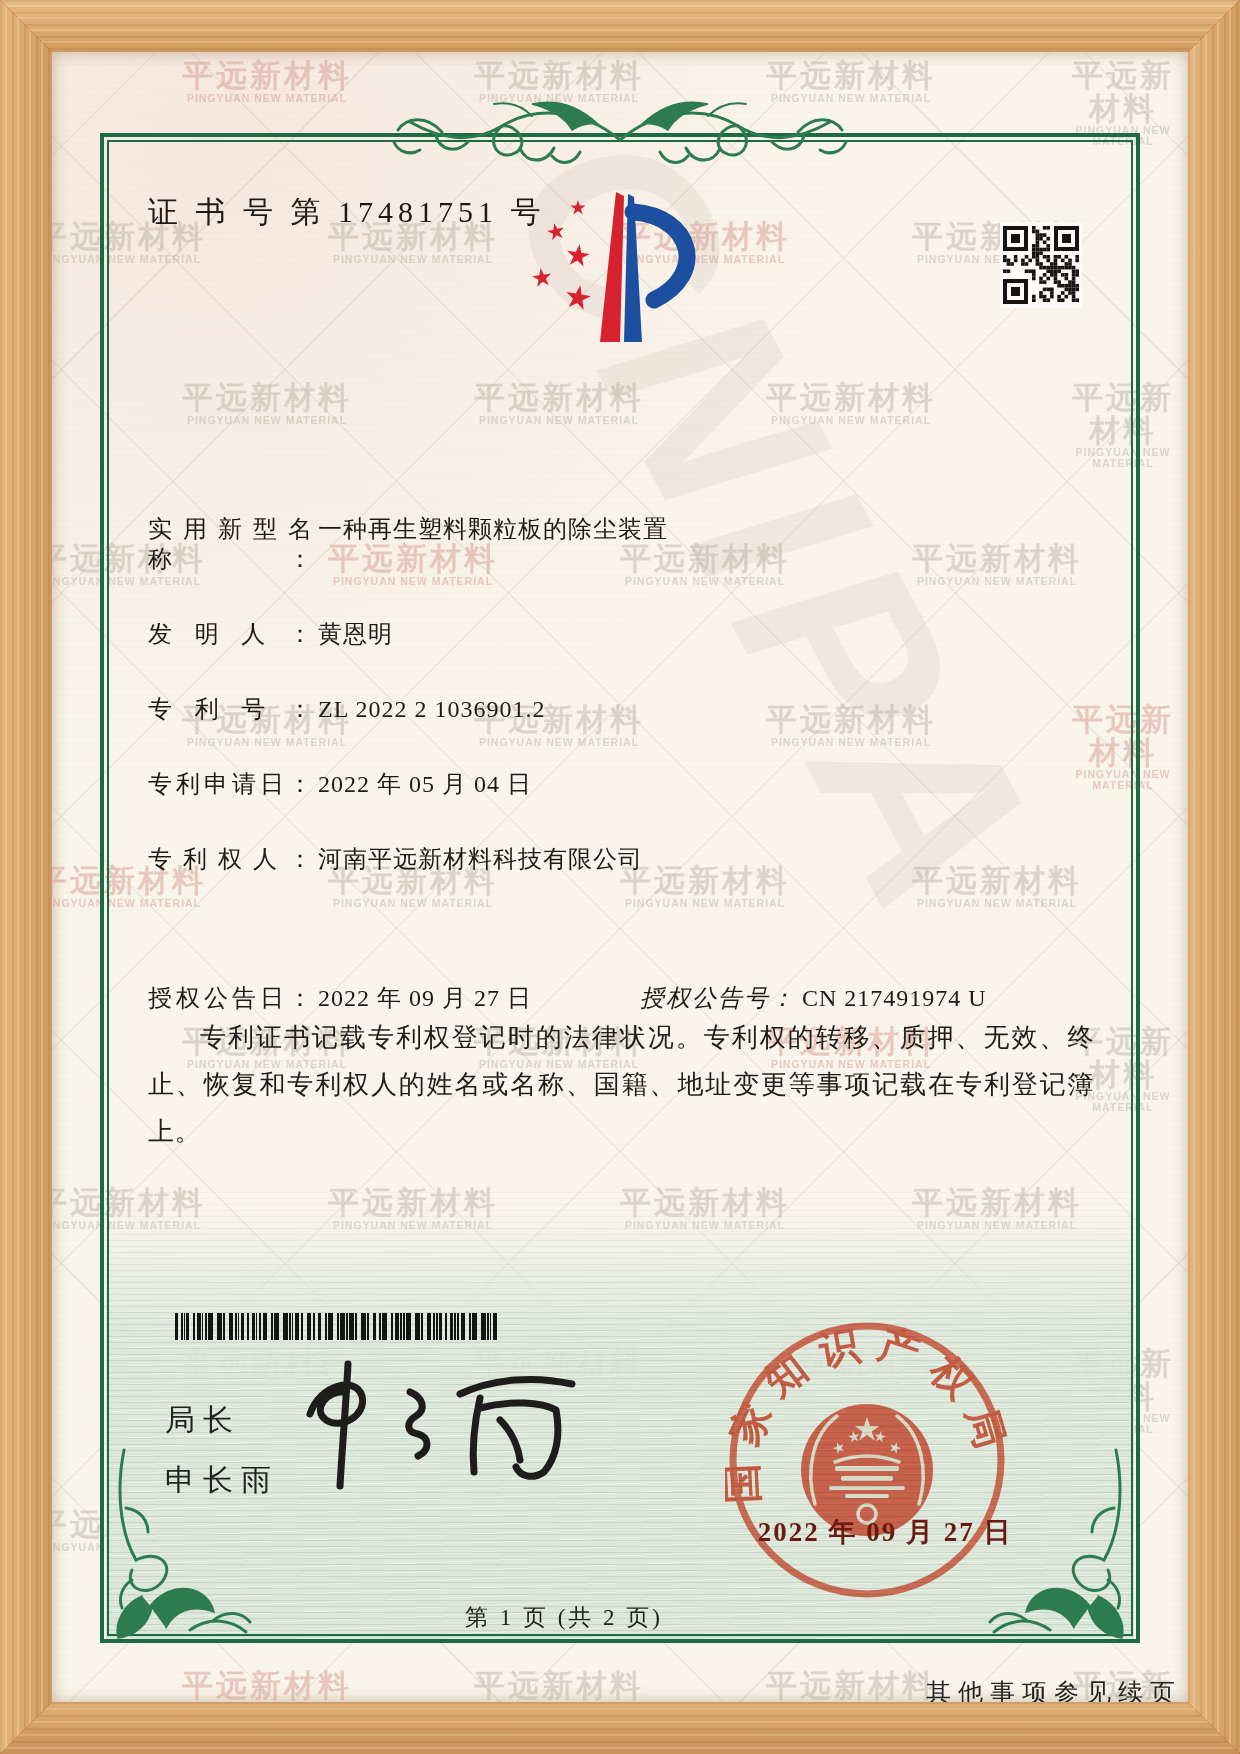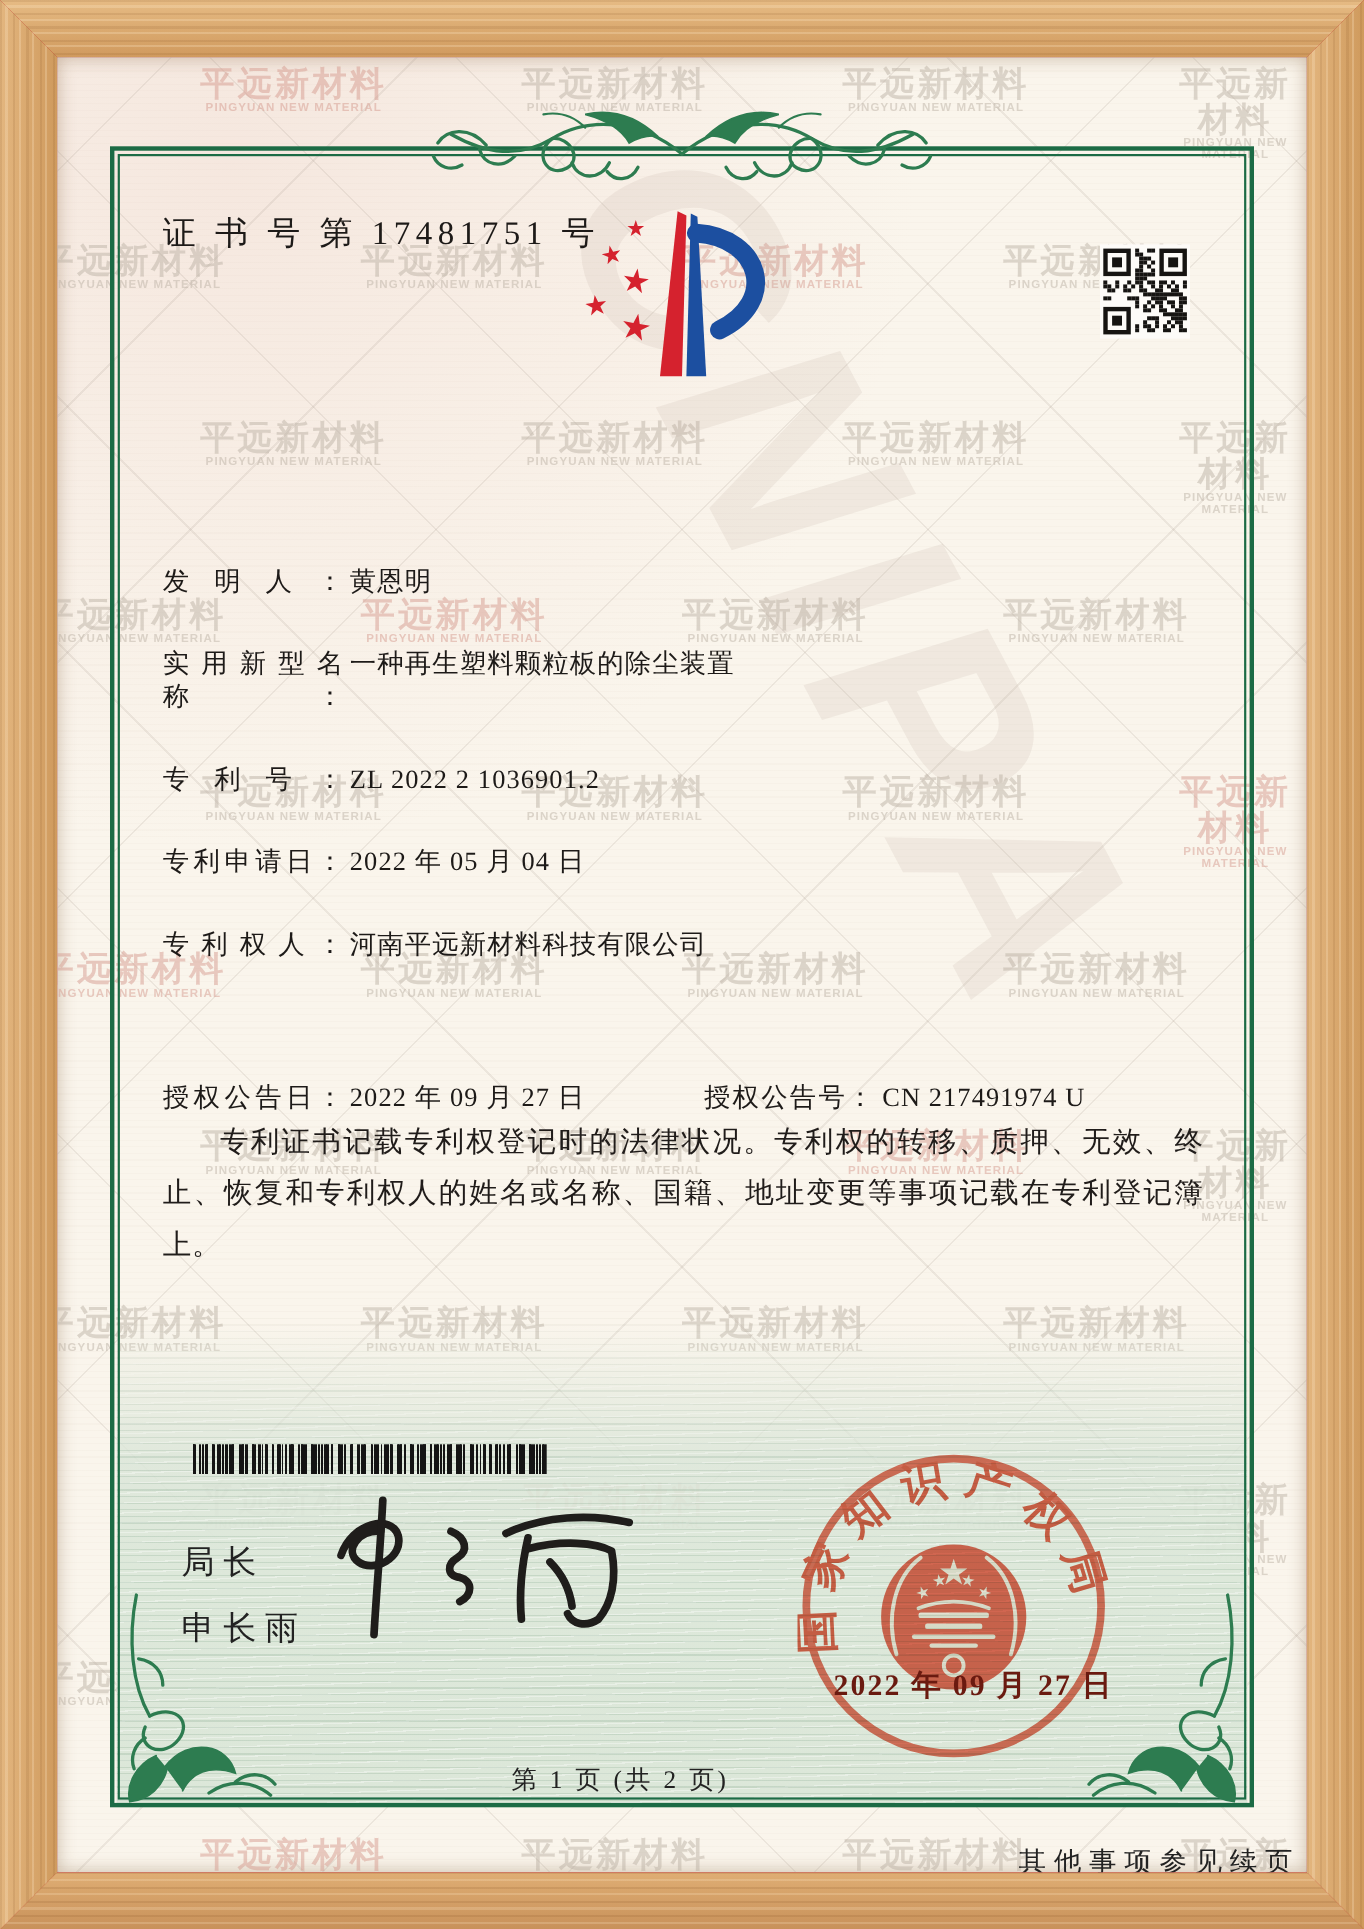--- a/index.html
+++ b/index.html
@@ -57,21 +57,21 @@
   .qr{left:948px;top:170px;}
   .title{left:0;width:1136px;top:290px;text-align:center;font-size:54px;font-weight:bold;
          letter-spacing:9px;margin-left:-26px;}
   .fields{left:96px;top:462px;width:944px;font-size:24px;}
   .frow{position:relative;display:flex;line-height:30px;margin-bottom:45px;}
   .frow.addr{height:78px;margin-bottom:-14px;}
   .flabel{flex:none;display:inline-block;width:164px;text-align:justify;text-align-last:justify;}
   .fvalue{margin-left:6px;letter-spacing:1px;}
   .addr .fvalue{max-width:762px;line-height:46px;margin-top:-8px;}
   .fgroup2{position:absolute;left:492px;top:0;white-space:nowrap;}
-  .flabel2{letter-spacing:2px;}
+  .flabel2{letter-spacing:2px;font-style:italic;}
   .fvalue2{margin-left:6px;letter-spacing:1px;}
   .paras{left:96px;top:962px;width:946px;font-size:26px;line-height:47px;text-align:justify;color:#201c1a;}
   .paras p{margin:0;text-indent:2em;letter-spacing:.5px;}
   .barcode{left:123px;top:1261px;width:322px;height:27px;background:
      repeating-linear-gradient(90deg,#141414 0 2px,rgba(0,0,0,0) 2px 6px),
      repeating-linear-gradient(90deg,#141414 0 3px,rgba(0,0,0,0) 3px 11px),
      repeating-linear-gradient(90deg,#141414 0 1.5px,rgba(0,0,0,0) 1.5px 9px);}
   .director-t{left:113px;top:1348px;font-family:"Liberation Sans","DejaVu Sans",sans-serif;
      font-size:30px;letter-spacing:8px;color:#222;}
   .director-n{left:113px;top:1408px;font-family:"Liberation Sans","DejaVu Sans",sans-serif;
@@ -475,27 +475,27 @@
             <rect x="60.92" y="76.4" width="3.62" height="3.62"></rect>
             <rect x="71.78" y="76.4" width="3.62" height="3.62"></rect>
             <rect x="75.4" y="76.4" width="3.62" height="3.62"></rect>
           </g>
       </g>
     </svg>
 
 
     <div class="ct fields">
   <div class="frow">
+    <span class="flabel">实用新型名称：</span>
+    <span class="fvalue">一种再生塑料颗粒板的除尘装置</span>
+  </div>
+
+  <div class="frow">
     <span class="flabel">发明人：</span>
     <span class="fvalue">黄恩明</span>
-  </div>
-
-  <div class="frow">
-    <span class="flabel">实用新型名称：</span>
-    <span class="fvalue">一种再生塑料颗粒板的除尘装置</span>
   </div>
 
   <div class="frow">
     <span class="flabel">专利号：</span>
     <span class="fvalue">ZL 2022 2 1036901.2</span>
   </div>
 
   <div class="frow">
     <span class="flabel">专利申请日：</span>
     <span class="fvalue">2022 年 05 月 04 日</span>

